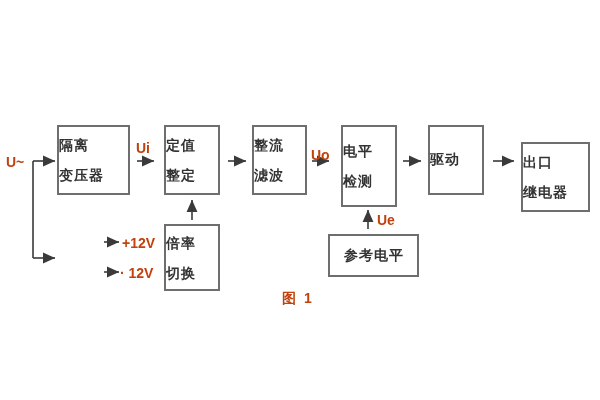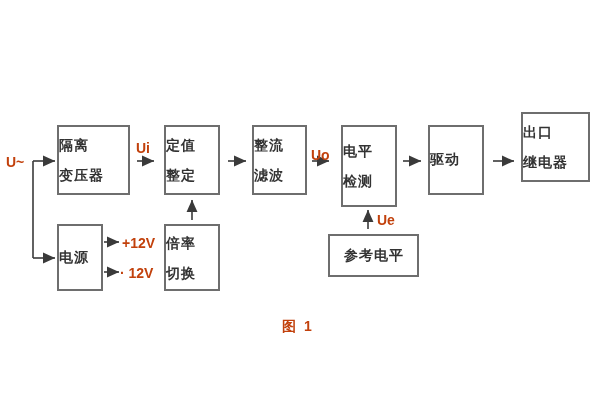--- a/index.html
+++ b/index.html
@@ -12,21 +12,21 @@
     border:2px solid #6e6e6e;background:#ffffff;
     display:flex;flex-direction:column;align-items:flex-start;justify-content:center;
     color:#333333;font-size:14px;font-weight:600;letter-spacing:1px;
   }
   .block .line{display:block;line-height:30px;white-space:nowrap;}
   .block.single .line{line-height:normal;}
   .lbl{
     position:absolute;color:#c2410c;font-size:14px;font-weight:700;
     white-space:nowrap;line-height:1;
   }
-  .lbl.cjk{font-weight:600;letter-spacing:2px;margin-top:28px;}
+  .lbl.cjk{font-weight:600;letter-spacing:2px;}
   svg.wires{position:absolute;left:0;top:0;pointer-events:none;}
 </style>
 </head>
 <body>
 
 <div class="canvas">
 
   <svg class="wires" width="600" height="400" viewBox="0 0 600 400">
     <defs>
       <marker id="arr" viewBox="0 0 8 8" refX="7.5" refY="4" markerWidth="8" markerHeight="8" orient="auto">
@@ -66,28 +66,25 @@
 
   <div class="block" style="left:341px;top:125px;width:56px;height:82px;">
     <span class="line">电平</span>
     <span class="line">检测</span>
   </div>
 
   <div class="block single" style="left:428px;top:125px;width:56px;height:70px;">
     <span class="line">驱动</span>
   </div>
 
-  <div class="block" style="left:521px;top:112px;width:69px;height:70px;">
+  <div class="block" style="left:521px;top:142px;width:69px;height:70px;">
     <span class="line">出口</span>
     <span class="line">继电器</span>
   </div>
 
-  <div class="block single" style="left:57px;top:224px;width:46px;height:67px;">
-    <span class="line">电源</span>
-  </div>
 
   <div class="block" style="left:164px;top:224px;width:56px;height:67px;">
     <span class="line">倍率</span>
     <span class="line">切换</span>
   </div>
 
   <div class="block single" style="left:328px;top:234px;width:91px;height:43px;padding-left:14px;">
     <span class="line">参考电平</span>
   </div>
 

